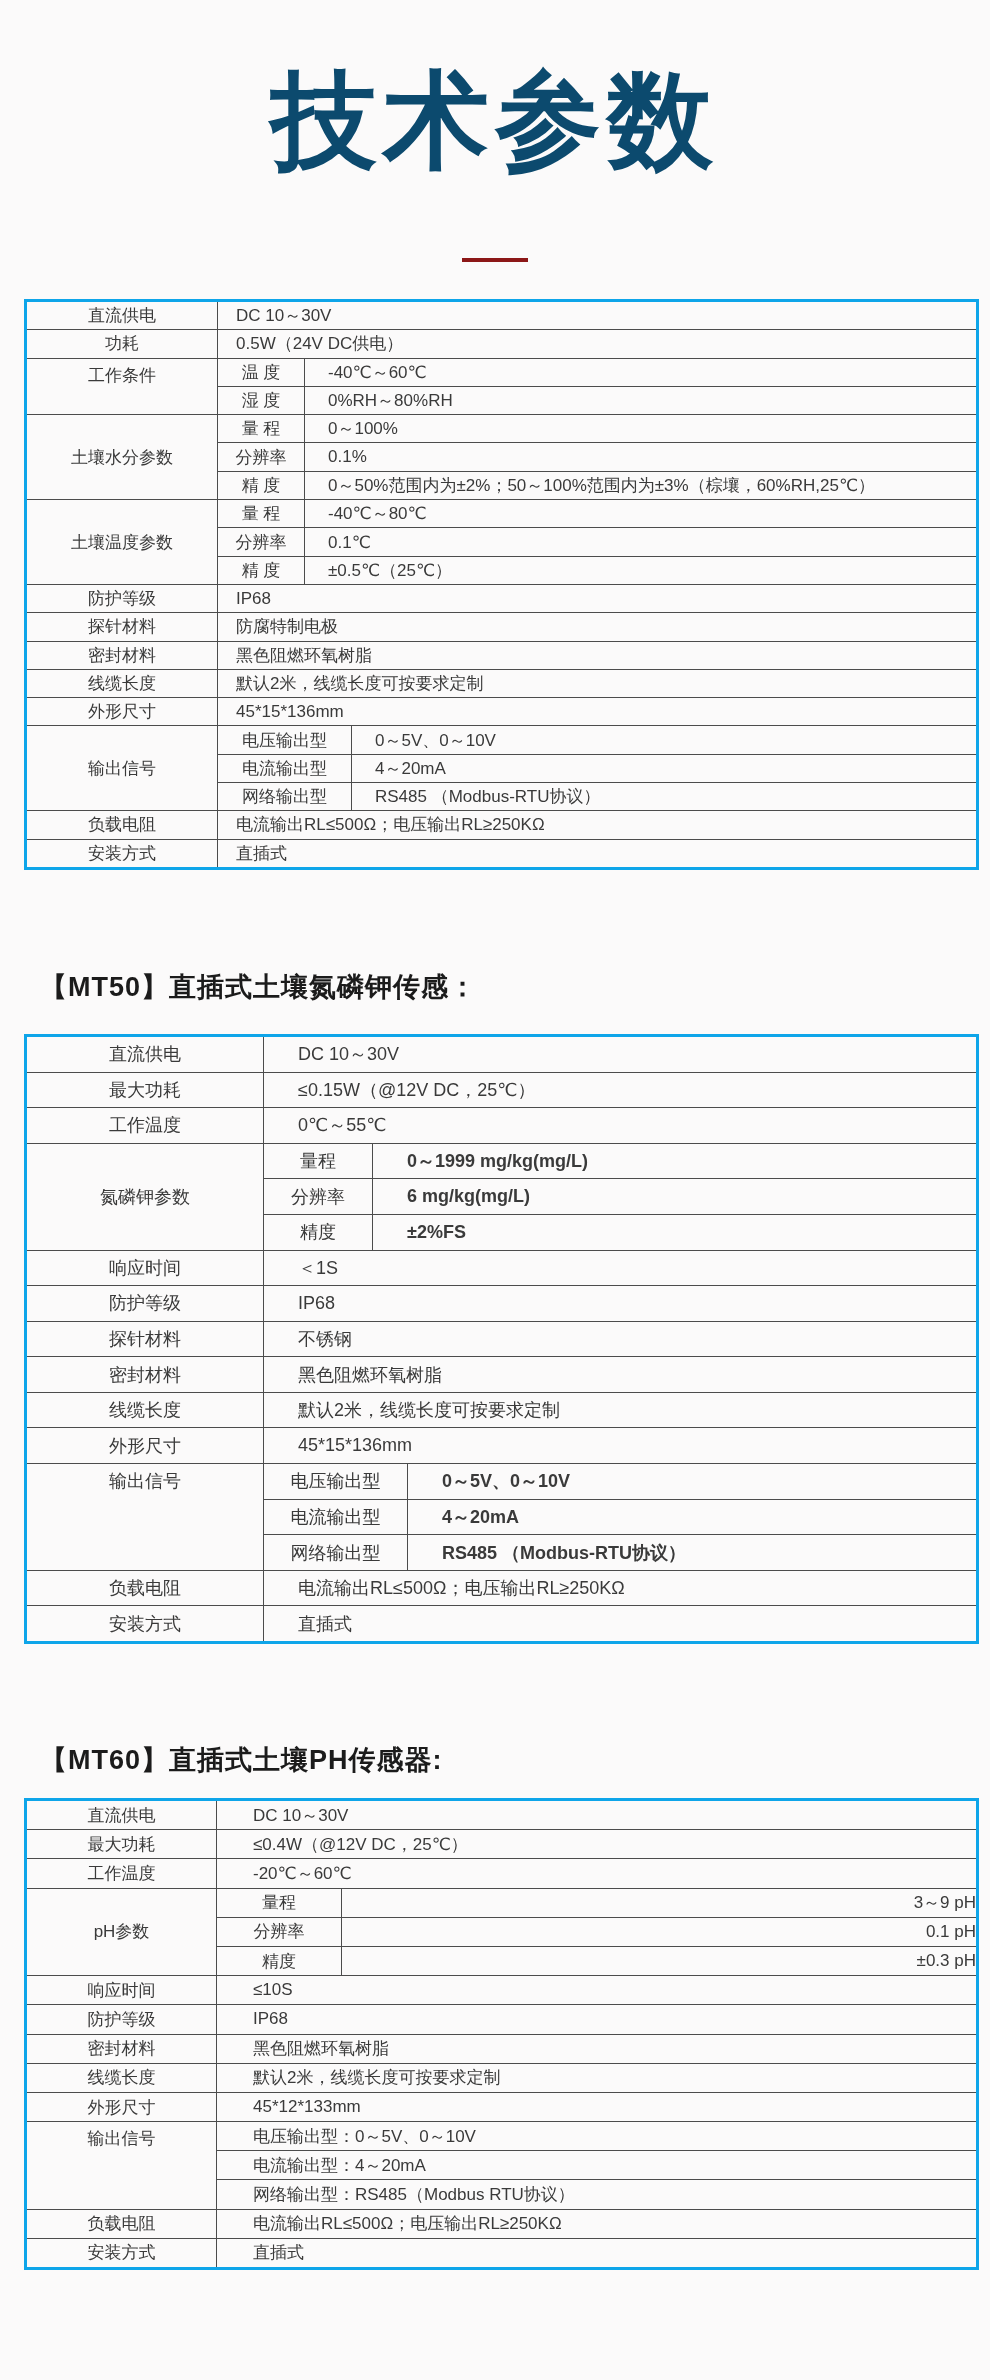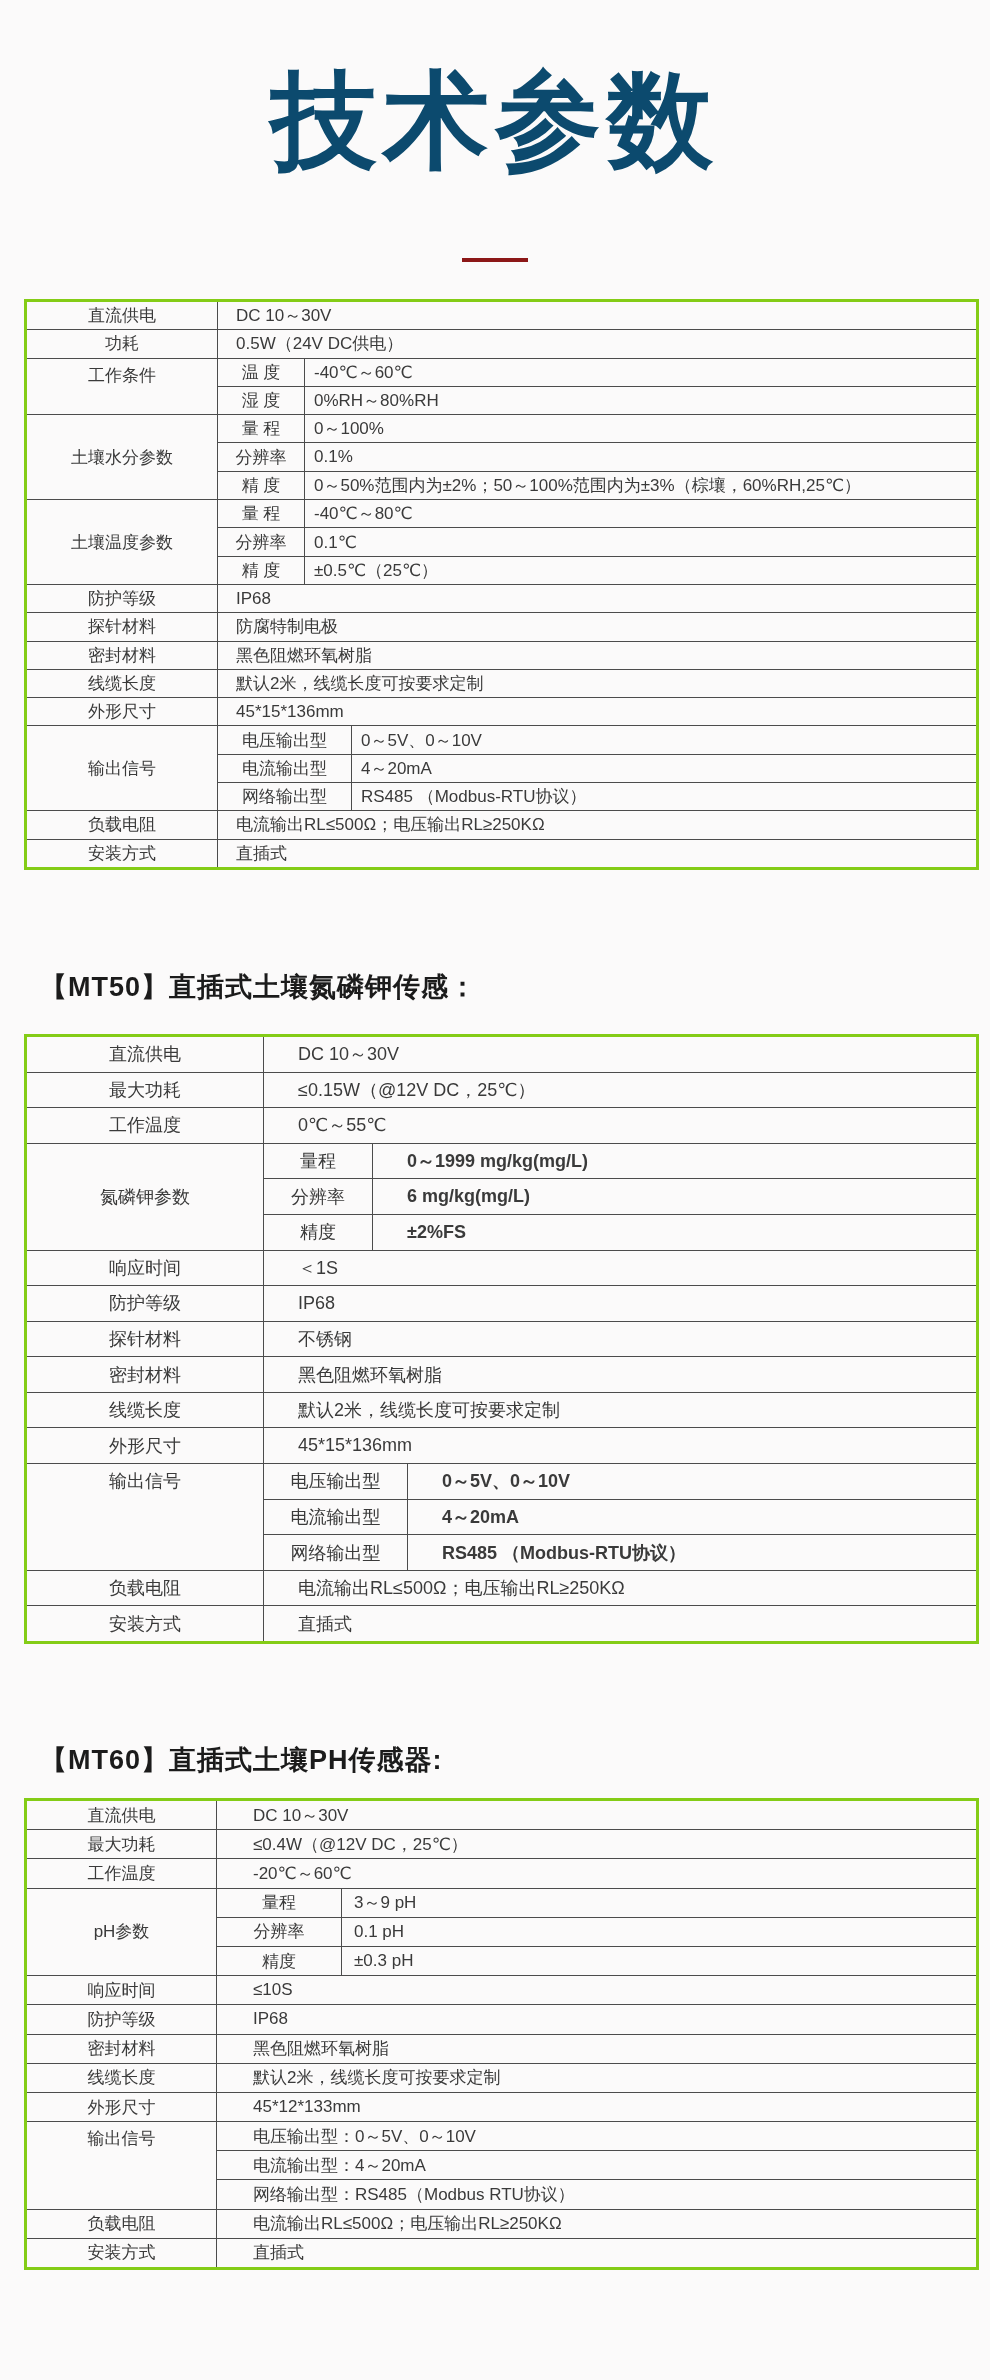--- a/index.html
+++ b/index.html
@@ -34,49 +34,49 @@
     letter-spacing:1px;
   }
   .sec-heading.h1{margin-top:54px;}
   .sec-heading.h2{margin-top:99px;}
   .sec-heading.h3{margin-top:98px;}
 
   table.spec{
     border-collapse:collapse;
     table-layout:fixed;
     margin-left:24px;
-    border:3px solid #84cc16;
+    border:3px solid #0ea5e9;
   }
   .spec td{
     border:1px solid #4c4c4c;
     color:#3a3a3a;
     white-space:nowrap;
     overflow:hidden;
     vertical-align:middle;
     padding:0;
   }
   .spec .lbl{text-align:center;}
   .spec .sub{text-align:center;}
   .spec .val{text-align:left;}
   .spec .lbl.top{vertical-align:top;padding-top:5px;}
 
   .t1{margin-top:37px;}
   .t1 td{height:27.3px;font-size:17px;}
   .t1 .val{padding-left:18px;}
-  .t1 .val.gv{padding-left:9px;}
+  .t1 .val.gv{padding-left:23px;}
 
   .t2{margin-top:29px;}
   .t2 td{height:34.6px;font-size:18px;}
   .t2 .val{padding-left:34px;}
   .t2 .val.gv{font-weight:bold;}
 
   .t3{margin-top:20px;}
   .t3 td{height:28.2px;font-size:17px;}
   .t3 .val{padding-left:36px;}
-  .t3 .val.gv{padding-left:12px;}
+  .t3 .val.gv{padding-left:12px;text-align:right;}
 </style>
 </head>
 <body>
 
 <div class="page" style="background: rgb(251, 250, 250);">
 
   <h1 class="main-title">技术参数</h1>
 
   <div class="divider" style="background: rgb(140, 23, 23);"></div>
 

